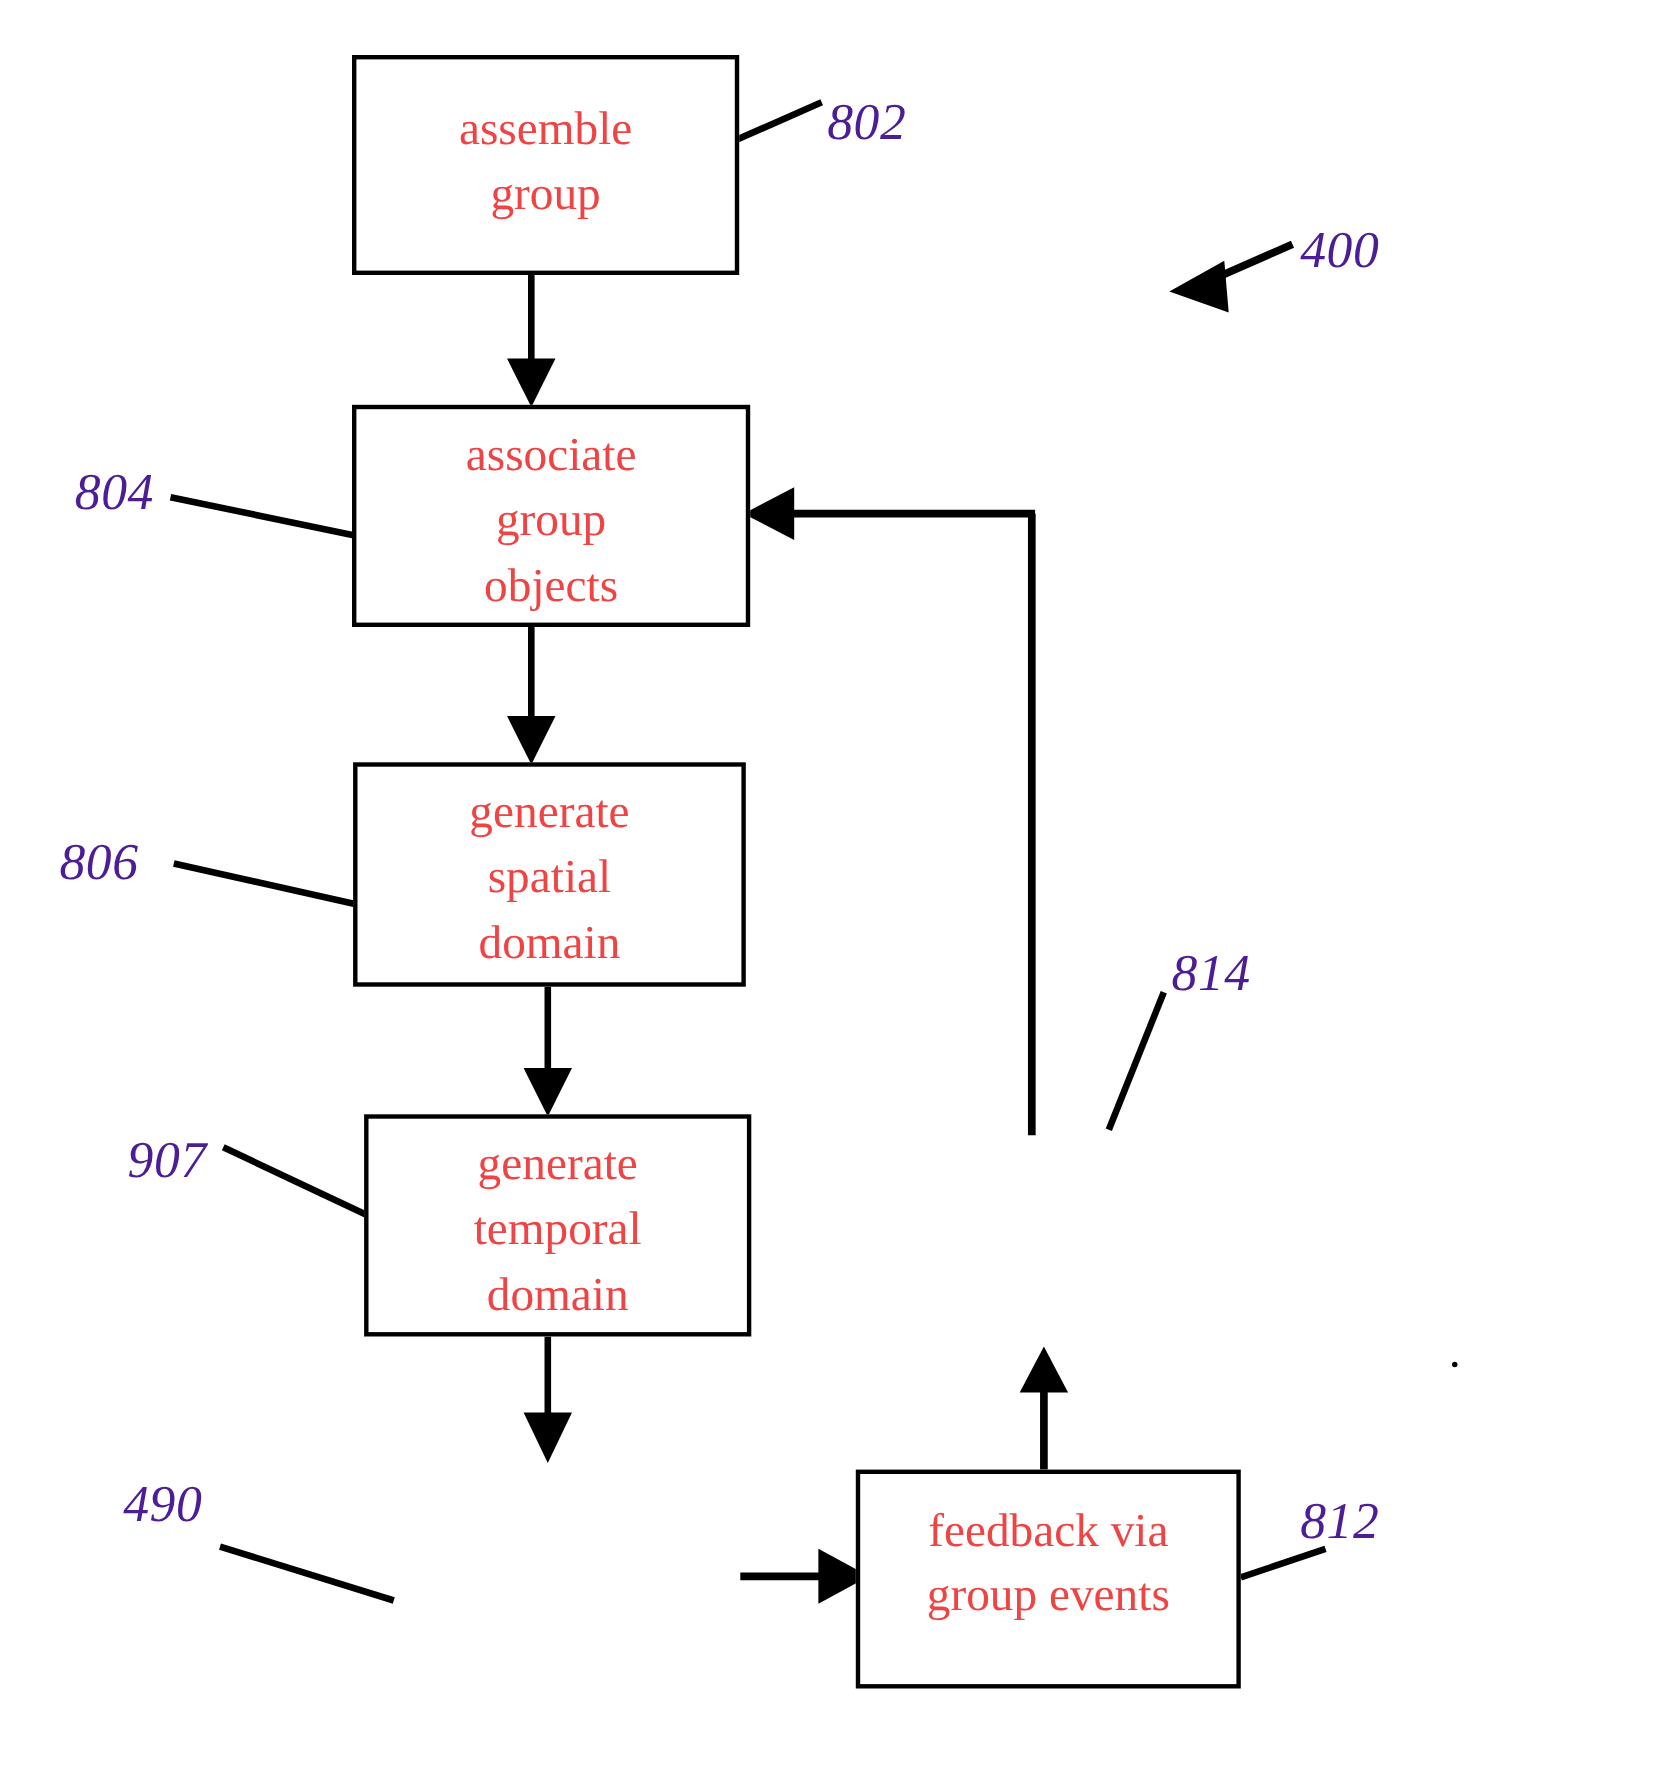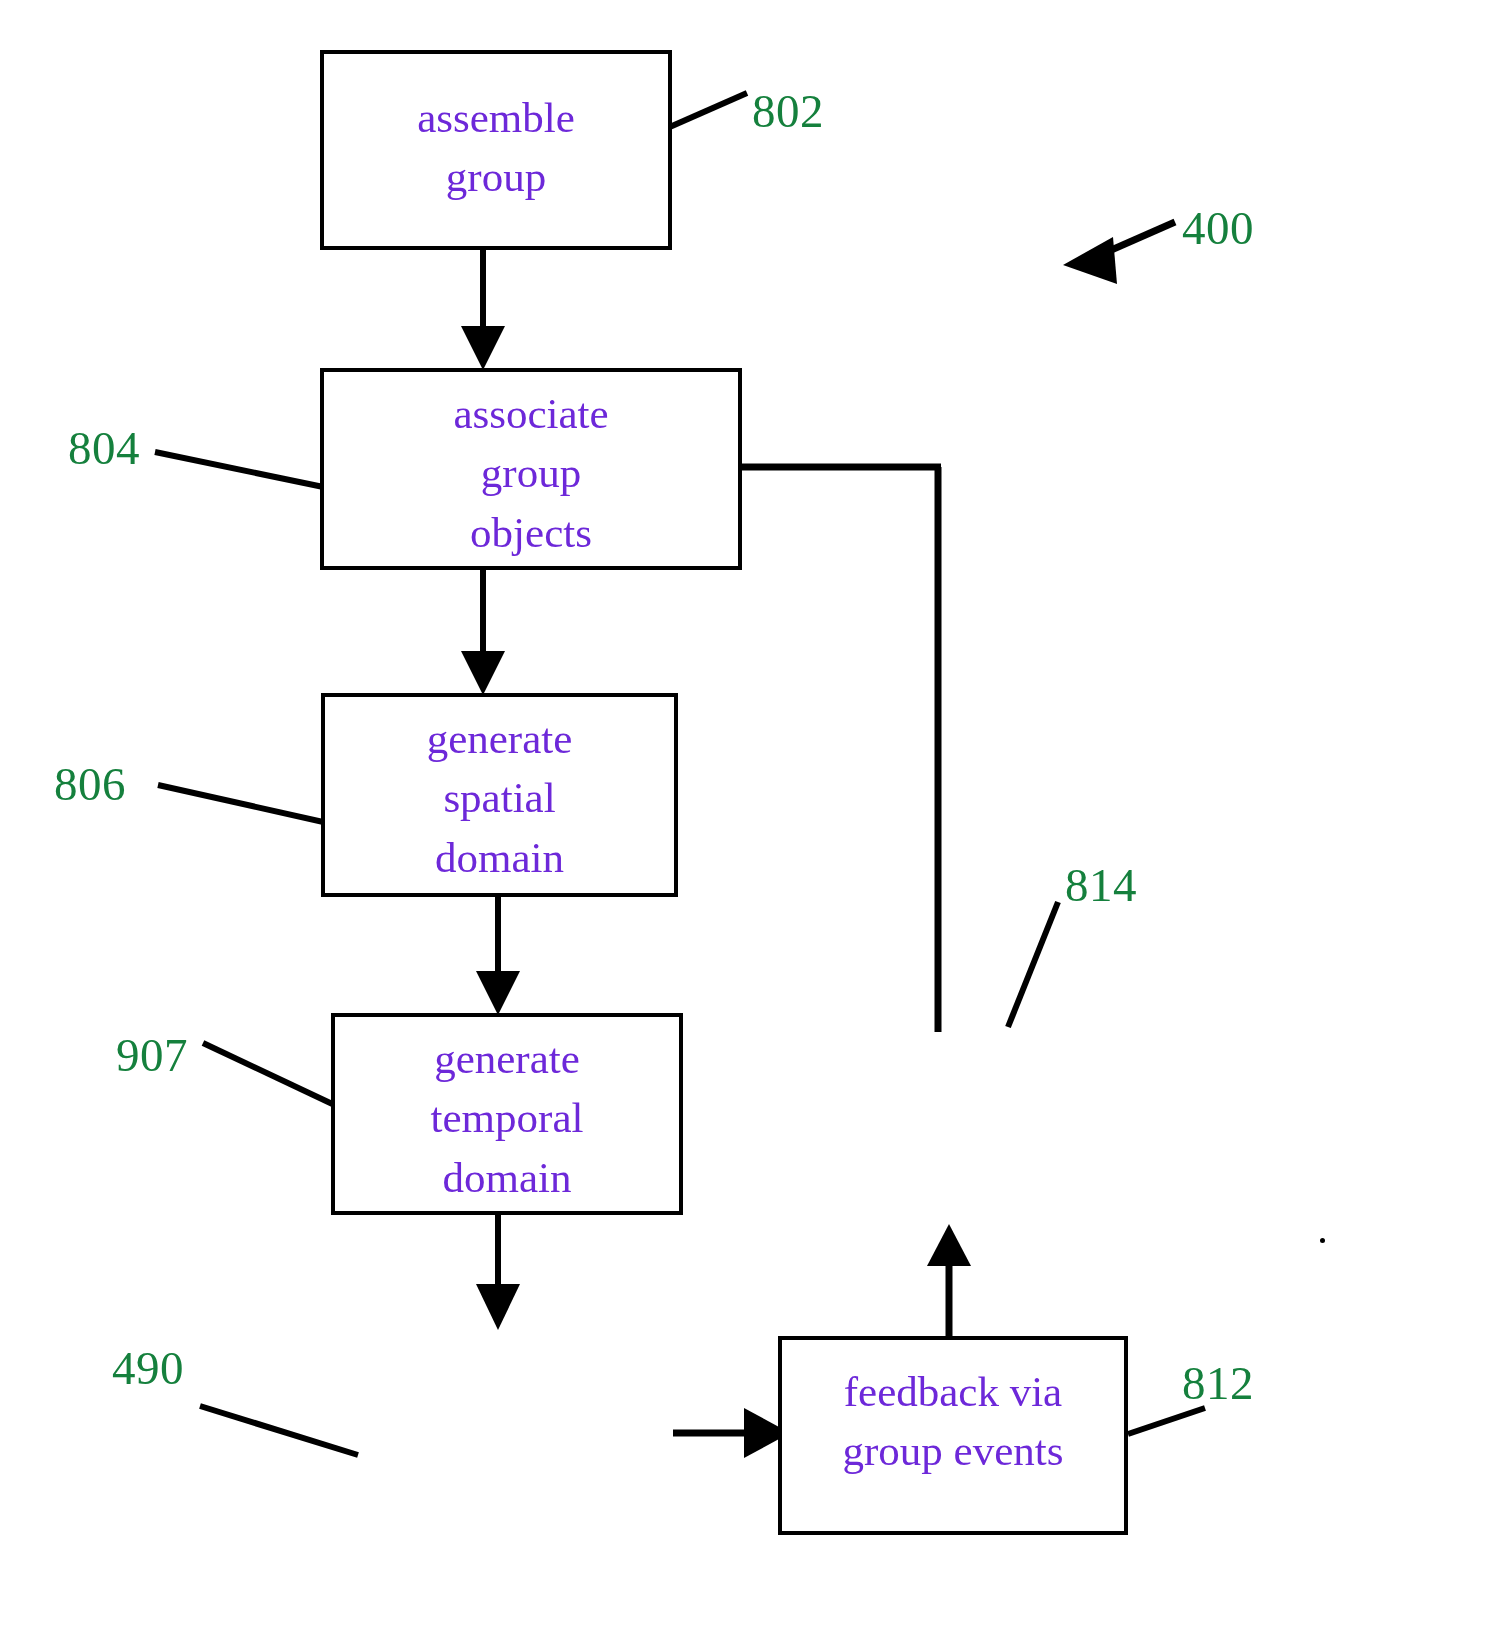--- a/index.html
+++ b/index.html
@@ -18,36 +18,37 @@
   .node {
     position: absolute;
     box-sizing: border-box;
     border: 4px solid #000000;
     background: #ffffff;
     display: flex;
     flex-direction: column;
     align-items: center;
     justify-content: flex-start;
     text-align: center;
-    color: #6d28d9;
+    color: #ef4444;
     font-size: 43px;
     line-height: 1.38;
   }
   .node .lbl {
     display: block;
     white-space: pre-line;
     width: 100%;
   }
   .ref {
     position: absolute;
-    color: #15803d;
+    color: #4c1d95;
     font-size: 47px;
     line-height: 1;
     letter-spacing: 0.5px;
     white-space: nowrap;
+    font-style: italic;
   }
   svg.overlay {
     position: absolute;
     left: 0;
     top: 0;
     width: 1505px;
     height: 1627px;
     pointer-events: none;
   }
   .speck {
@@ -118,21 +119,21 @@
     <line x1="200" y1="1406" x2="358" y2="1455" stroke="#000000" stroke-width="6"></line>
     <line x1="1205" y1="1408" x2="1128" y2="1434" stroke="#000000" stroke-width="6"></line>
     <line x1="1058" y1="902" x2="1008" y2="1027" stroke="#000000" stroke-width="6"></line>
   </svg>
 
   <div class="node" style="left:320px; top:50px; width:352px; height:200px; padding-top:34px;">
     <span class="lbl">assemble
 group</span>
   </div>
 
-  <div class="node" style="left:320px; top:368px; width:422px; height:202px; padding-top:12px;">
+  <div class="node" style="left:320px; top:368px; width:362px; height:202px; padding-top:12px;">
     <span class="lbl">associate
 group
 objects</span>
   </div>
 
   <div class="node" style="left:321px; top:693px; width:357px; height:204px; padding-top:12px;">
     <span class="lbl">generate
 spatial
 domain</span>
   </div>

